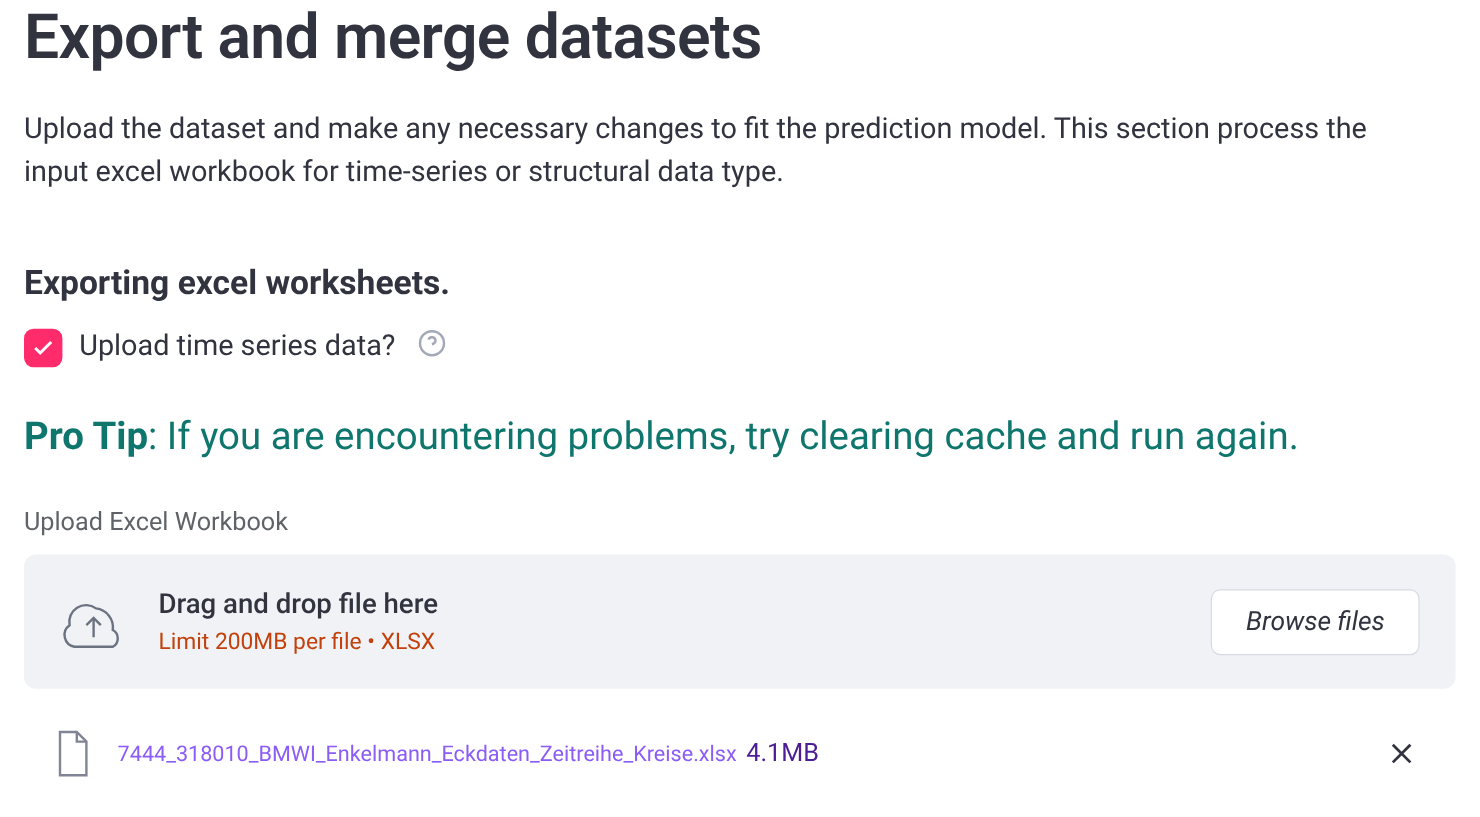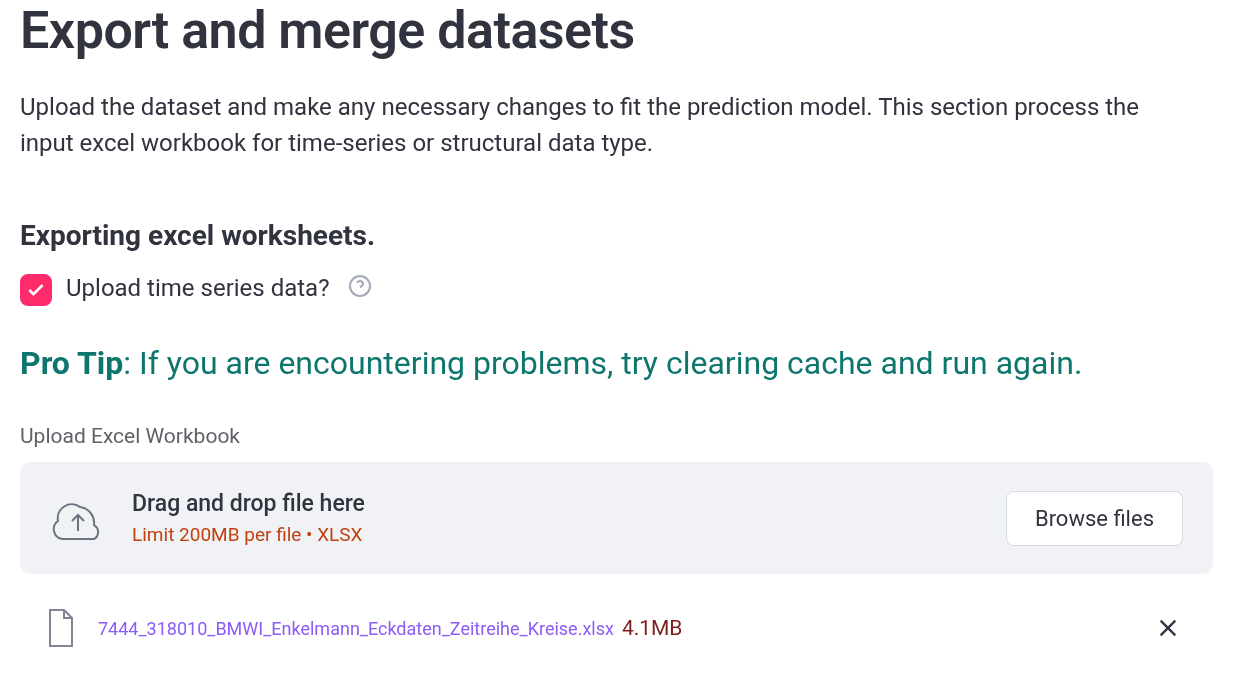--- a/index.html
+++ b/index.html
@@ -128,20 +128,21 @@
     }
     .browse-button {
       background: #ffffff;
       border: 1px solid #d5dae5;
       border-radius: 8px;
       padding: 14px 28px;
       font-size: 22px;
       color: #31333f;
       cursor: pointer;
       font-family: inherit;
+      font-style: italic;
     }
     .file-row {
       display: flex;
       align-items: center;
       gap: 22px;
       padding: 6px 28px 6px 24px;
     }
     .file-icon {
       width: 32px;
       height: 40px;
@@ -154,21 +155,21 @@
       stroke-width: 2;
       fill: none;
     }
     .file-name {
       font-size: 18px;
       color: #8b5cf6;
       margin-top: 13px;
     }
     .file-size {
       font-size: 21px;
-      color: #7f1d1d;
+      color: #4c1d95;
       margin-left: 4px;
     }
     .file-spacer {
       flex: 1;
     }
     .remove-button {
       background: none;
       border: none;
       cursor: pointer;
       padding: 6px;

